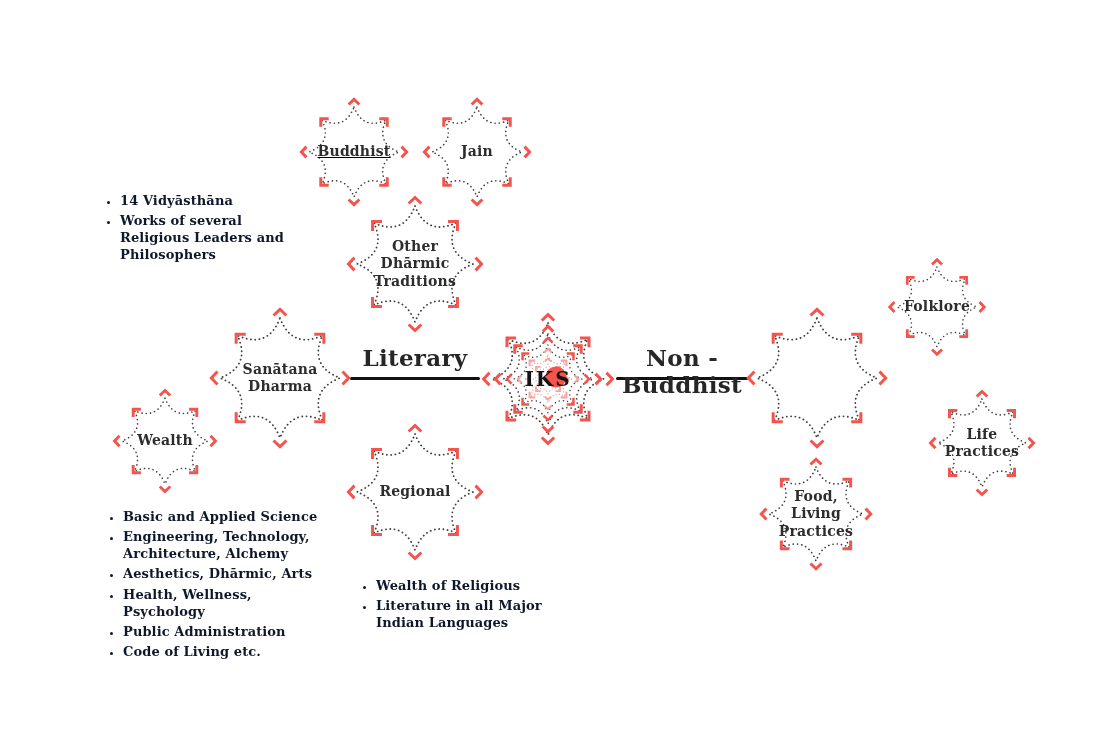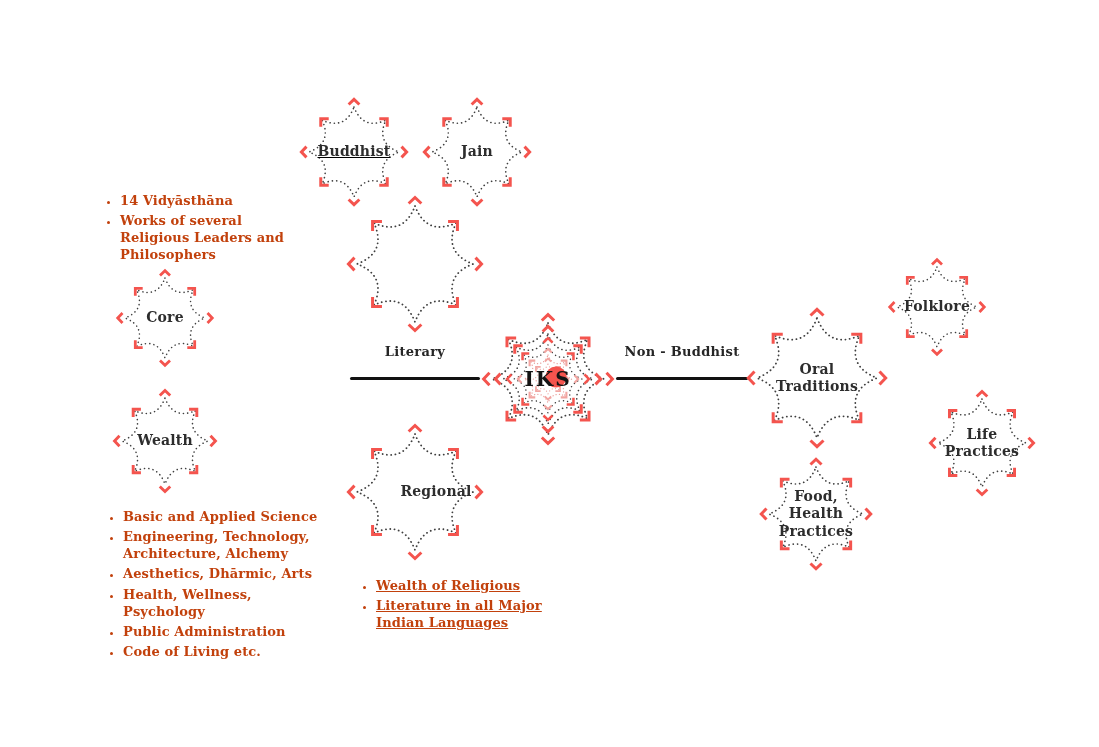--- a/index.html
+++ b/index.html
@@ -9,26 +9,26 @@
   }
   .star-node{position:absolute;display:flex;align-items:center;justify-content:center;}
   .star-node svg{position:absolute;left:0;top:0;overflow:visible;}
   .node-label{
     position:relative;z-index:2;text-align:center;font-weight:700;
     font-size:14px;line-height:1.25;color:#2d2d2d;letter-spacing:.2px;
   }
   .center-label{font-size:20px;letter-spacing:2px;color:#141414;}
   .connector{position:absolute;height:3px;background:#121212;border-radius:2px;}
   .branch-label{
-    position:absolute;text-align:center;font-weight:700;font-size:13px;
+    position:absolute;text-align:center;font-weight:700;font-size:23px;
     color:#262626;letter-spacing:.3px;
   }
   .notes{
     position:absolute;margin:0;padding:0 0 0 20px;list-style:disc outside;
-    font-weight:700;font-size:13px;line-height:1.32;color:#c2410c;letter-spacing:.1px;
+    font-weight:700;font-size:13px;line-height:1.32;color:#0f172a;letter-spacing:.1px;
   }
   .notes li{margin-bottom:3px;}
   .notes li::marker{font-size:11px;}
 </style>
 </head>
 <body>
 
 <div class="canvas">
 
   <div class="connector" style="left:350px;top:377px;width:130px;"></div>
@@ -118,50 +118,51 @@
         <g transform="rotate(180)">
           <path d="M -42.425999999999995 -33.04599999999999 L -42.425999999999995 -42.425999999999995 L -33.04599999999999 -42.425999999999995" fill="none" stroke="#f4544e" stroke-width="3"></path>
         </g>
         <g transform="rotate(270)">
           <path d="M -6.35 -60.5 L 0 -66.5325 L 6.35 -60.5" fill="none" stroke="#f4544e" stroke-width="3"></path>
         </g>
         <g transform="rotate(270)">
           <path d="M -42.425999999999995 -33.04599999999999 L -42.425999999999995 -42.425999999999995 L -33.04599999999999 -42.425999999999995" fill="none" stroke="#f4544e" stroke-width="3"></path>
         </g>
       </svg>
-  </div>
-  <div class="star-node" style="left: 109px; top: 262px; width: 112px; height: 112px;">
-      <svg width="112" height="112" viewBox="-56 -56 112 112">
-        <path d="M 0.00 -40.00 Q 7.96 -19.22 28.28 -28.28 Q 19.22 -7.96 40.00 0.00 Q 19.22 7.96 28.28 28.28 Q 7.96 19.22 0.00 40.00 Q -7.96 19.22 -28.28 28.28 Q -19.22 7.96 -40.00 0.00 Q -19.22 -7.96 -28.28 -28.28 Q -7.96 -19.22 -0.00 -40.00 Z" fill="none" stroke="#3f3f3f" stroke-width="1.54" stroke-dasharray="0.1 4.2" stroke-linecap="round"></path>
-        <g transform="rotate(0)">
-          <path d="M -5 -42.5 L 0 -47.25 L 5 -42.5" fill="none" stroke="#f4544e" stroke-width="2.7800000000000002"></path>
-        </g>
-        <g transform="rotate(0)">
-          <path d="M -29.698199999999996 -22.298199999999994 L -29.698199999999996 -29.698199999999996 L -22.298199999999994 -29.698199999999996" fill="none" stroke="#f4544e" stroke-width="2.7800000000000002"></path>
-        </g>
-        <g transform="rotate(90)">
-          <path d="M -5 -42.5 L 0 -47.25 L 5 -42.5" fill="none" stroke="#f4544e" stroke-width="2.7800000000000002"></path>
-        </g>
-        <g transform="rotate(90)">
-          <path d="M -29.698199999999996 -22.298199999999994 L -29.698199999999996 -29.698199999999996 L -22.298199999999994 -29.698199999999996" fill="none" stroke="#f4544e" stroke-width="2.7800000000000002"></path>
-        </g>
-        <g transform="rotate(180)">
-          <path d="M -5 -42.5 L 0 -47.25 L 5 -42.5" fill="none" stroke="#f4544e" stroke-width="2.7800000000000002"></path>
-        </g>
-        <g transform="rotate(180)">
-          <path d="M -29.698199999999996 -22.298199999999994 L -29.698199999999996 -29.698199999999996 L -22.298199999999994 -29.698199999999996" fill="none" stroke="#f4544e" stroke-width="2.7800000000000002"></path>
-        </g>
-        <g transform="rotate(270)">
-          <path d="M -5 -42.5 L 0 -47.25 L 5 -42.5" fill="none" stroke="#f4544e" stroke-width="2.7800000000000002"></path>
-        </g>
-        <g transform="rotate(270)">
-          <path d="M -29.698199999999996 -22.298199999999994 L -29.698199999999996 -29.698199999999996 L -22.298199999999994 -29.698199999999996" fill="none" stroke="#f4544e" stroke-width="2.7800000000000002"></path>
-        </g>
-      </svg>
-    <span class="node-label" style="width: 70px;">Core</span>
+    <span class="node-label" style="width: 106px;">Other Dhārmic Traditions</span>
+  </div>
+  <div class="star-node" style="left: 204px; top: 302px; width: 152px; height: 152px;">
+      <svg width="152" height="152" viewBox="-76 -76 152 152">
+        <path d="M 0.00 -60.00 Q 11.94 -28.83 42.43 -42.43 Q 28.83 -11.94 60.00 0.00 Q 28.83 11.94 42.43 42.43 Q 11.94 28.83 0.00 60.00 Q -11.94 28.83 -42.43 42.43 Q -28.83 11.94 -60.00 0.00 Q -28.83 -11.94 -42.43 -42.43 Q -11.94 -28.83 -0.00 -60.00 Z" fill="none" stroke="#3f3f3f" stroke-width="1.8" stroke-dasharray="0.1 4.2" stroke-linecap="round"></path>
+        <g transform="rotate(0)">
+          <path d="M -6.5 -62.5 L 0 -68.675 L 6.5 -62.5" fill="none" stroke="#f4544e" stroke-width="3"></path>
+        </g>
+        <g transform="rotate(0)">
+          <path d="M -43.840199999999996 -34.240199999999994 L -43.840199999999996 -43.840199999999996 L -34.240199999999994 -43.840199999999996" fill="none" stroke="#f4544e" stroke-width="3"></path>
+        </g>
+        <g transform="rotate(90)">
+          <path d="M -6.5 -62.5 L 0 -68.675 L 6.5 -62.5" fill="none" stroke="#f4544e" stroke-width="3"></path>
+        </g>
+        <g transform="rotate(90)">
+          <path d="M -43.840199999999996 -34.240199999999994 L -43.840199999999996 -43.840199999999996 L -34.240199999999994 -43.840199999999996" fill="none" stroke="#f4544e" stroke-width="3"></path>
+        </g>
+        <g transform="rotate(180)">
+          <path d="M -6.5 -62.5 L 0 -68.675 L 6.5 -62.5" fill="none" stroke="#f4544e" stroke-width="3"></path>
+        </g>
+        <g transform="rotate(180)">
+          <path d="M -43.840199999999996 -34.240199999999994 L -43.840199999999996 -43.840199999999996 L -34.240199999999994 -43.840199999999996" fill="none" stroke="#f4544e" stroke-width="3"></path>
+        </g>
+        <g transform="rotate(270)">
+          <path d="M -6.5 -62.5 L 0 -68.675 L 6.5 -62.5" fill="none" stroke="#f4544e" stroke-width="3"></path>
+        </g>
+        <g transform="rotate(270)">
+          <path d="M -43.840199999999996 -34.240199999999994 L -43.840199999999996 -43.840199999999996 L -34.240199999999994 -43.840199999999996" fill="none" stroke="#f4544e" stroke-width="3"></path>
+        </g>
+      </svg>
+    <span class="node-label" style="width: 110px;">Sanātana Dharma</span>
   </div>
   <div class="star-node" style="left: 106px; top: 382px; width: 118px; height: 118px;">
       <svg width="118" height="118" viewBox="-59 -59 118 118">
         <path d="M 0.00 -43.00 Q 8.56 -20.66 30.41 -30.41 Q 20.66 -8.56 43.00 0.00 Q 20.66 8.56 30.41 30.41 Q 8.56 20.66 0.00 43.00 Q -8.56 20.66 -30.41 30.41 Q -20.66 8.56 -43.00 0.00 Q -20.66 -8.56 -30.41 -30.41 Q -8.56 -20.66 -0.00 -43.00 Z" fill="none" stroke="#3f3f3f" stroke-width="1.588" stroke-dasharray="0.1 4.2" stroke-linecap="round"></path>
         <g transform="rotate(0)">
           <path d="M -5.225 -45.5 L 0 -50.46375 L 5.225 -45.5" fill="none" stroke="#f4544e" stroke-width="2.906"></path>
         </g>
         <g transform="rotate(0)">
           <path d="M -31.819499999999998 -24.089499999999997 L -31.819499999999998 -31.819499999999998 L -24.089499999999997 -31.819499999999998" fill="none" stroke="#f4544e" stroke-width="2.906"></path>
         </g>
@@ -179,21 +180,21 @@
         </g>
         <g transform="rotate(270)">
           <path d="M -5.225 -45.5 L 0 -50.46375 L 5.225 -45.5" fill="none" stroke="#f4544e" stroke-width="2.906"></path>
         </g>
         <g transform="rotate(270)">
           <path d="M -31.819499999999998 -24.089499999999997 L -31.819499999999998 -31.819499999999998 L -24.089499999999997 -31.819499999999998" fill="none" stroke="#f4544e" stroke-width="2.906"></path>
         </g>
       </svg>
     <span class="node-label" style="width: 76px;">Wealth</span>
   </div>
-  <div class="star-node" style="left: 341px; top: 418px; width: 148px; height: 148px; justify-content: flex-end;">
+  <div class="star-node" style="left: 341px; top: 418px; width: 148px; height: 148px;">
       <svg width="148" height="148" viewBox="-74 -74 148 148">
         <path d="M 0.00 -58.00 Q 11.54 -27.86 41.01 -41.01 Q 27.86 -11.54 58.00 0.00 Q 27.86 11.54 41.01 41.01 Q 11.54 27.86 0.00 58.00 Q -11.54 27.86 -41.01 41.01 Q -27.86 11.54 -58.00 0.00 Q -27.86 -11.54 -41.01 -41.01 Q -11.54 -27.86 -0.00 -58.00 Z" fill="none" stroke="#3f3f3f" stroke-width="1.8" stroke-dasharray="0.1 4.2" stroke-linecap="round"></path>
         <g transform="rotate(0)">
           <path d="M -6.35 -60.5 L 0 -66.5325 L 6.35 -60.5" fill="none" stroke="#f4544e" stroke-width="3"></path>
         </g>
         <g transform="rotate(0)">
           <path d="M -42.425999999999995 -33.04599999999999 L -42.425999999999995 -42.425999999999995 L -33.04599999999999 -42.425999999999995" fill="none" stroke="#f4544e" stroke-width="3"></path>
         </g>
         <g transform="rotate(90)">
           <path d="M -6.35 -60.5 L 0 -66.5325 L 6.35 -60.5" fill="none" stroke="#f4544e" stroke-width="3"></path>
@@ -400,21 +401,20 @@
         <g transform="rotate(180)">
           <path d="M -43.840199999999996 -34.240199999999994 L -43.840199999999996 -43.840199999999996 L -34.240199999999994 -43.840199999999996" fill="none" stroke="#f4544e" stroke-width="3"></path>
         </g>
         <g transform="rotate(270)">
           <path d="M -6.5 -62.5 L 0 -68.675 L 6.5 -62.5" fill="none" stroke="#f4544e" stroke-width="3"></path>
         </g>
         <g transform="rotate(270)">
           <path d="M -43.840199999999996 -34.240199999999994 L -43.840199999999996 -43.840199999999996 L -34.240199999999994 -43.840199999999996" fill="none" stroke="#f4544e" stroke-width="3"></path>
         </g>
       </svg>
-    <span class="node-label" style="width: 118px;">Oral Traditions</span>
   </div>
   <div class="star-node" style="left: 922px; top: 383px; width: 120px; height: 120px;">
       <svg width="120" height="120" viewBox="-60 -60 120 120">
         <path d="M 0.00 -44.00 Q 8.76 -21.14 31.11 -31.11 Q 21.14 -8.76 44.00 0.00 Q 21.14 8.76 31.11 31.11 Q 8.76 21.14 0.00 44.00 Q -8.76 21.14 -31.11 31.11 Q -21.14 8.76 -44.00 0.00 Q -21.14 -8.76 -31.11 -31.11 Q -8.76 -21.14 -0.00 -44.00 Z" fill="none" stroke="#3f3f3f" stroke-width="1.604" stroke-dasharray="0.1 4.2" stroke-linecap="round"></path>
         <g transform="rotate(0)">
           <path d="M -5.3 -46.5 L 0 -51.535 L 5.3 -46.5" fill="none" stroke="#f4544e" stroke-width="2.9480000000000004"></path>
         </g>
         <g transform="rotate(0)">
           <path d="M -32.526599999999995 -24.686599999999995 L -32.526599999999995 -32.526599999999995 L -24.686599999999995 -32.526599999999995" fill="none" stroke="#f4544e" stroke-width="2.9480000000000004"></path>
         </g>
@@ -460,35 +460,35 @@
         <g transform="rotate(180)">
           <path d="M -34.6479 -26.477899999999998 L -34.6479 -34.6479 L -26.477899999999998 -34.6479" fill="none" stroke="#f4544e" stroke-width="3"></path>
         </g>
         <g transform="rotate(270)">
           <path d="M -5.525 -49.5 L 0 -54.74875 L 5.525 -49.5" fill="none" stroke="#f4544e" stroke-width="3"></path>
         </g>
         <g transform="rotate(270)">
           <path d="M -34.6479 -26.477899999999998 L -34.6479 -34.6479 L -26.477899999999998 -34.6479" fill="none" stroke="#f4544e" stroke-width="3"></path>
         </g>
       </svg>
-    <span class="node-label" style="width: 84px;">Food, Health Practices</span>
+    <span class="node-label" style="width: 84px;">Food, Living Practices</span>
   </div>
 
   <ul class="notes" style="left:100px;top:192px;width:195px;">
     <li>14 Vidyāsthāna</li>
     <li>Works of several Religious Leaders and Philosophers</li>
   </ul>
 
   <ul class="notes" style="left:103px;top:508px;width:215px;">
     <li>Basic and Applied Science</li>
     <li>Engineering, Technology, Architecture, Alchemy</li>
     <li>Aesthetics, Dhārmic, Arts</li>
     <li>Health, Wellness, Psychology</li>
     <li>Public Administration</li>
     <li>Code of Living etc.</li>
   </ul>
 
-  <ul class="notes" style="left:356px;top:577px;width:212px;text-decoration:underline;">
+  <ul class="notes" style="left:356px;top:577px;width:212px;">
     <li>Wealth of Religious</li>
     <li>Literature in all Major Indian Languages</li>
   </ul>
 
 </div>
 
 </body></html>

